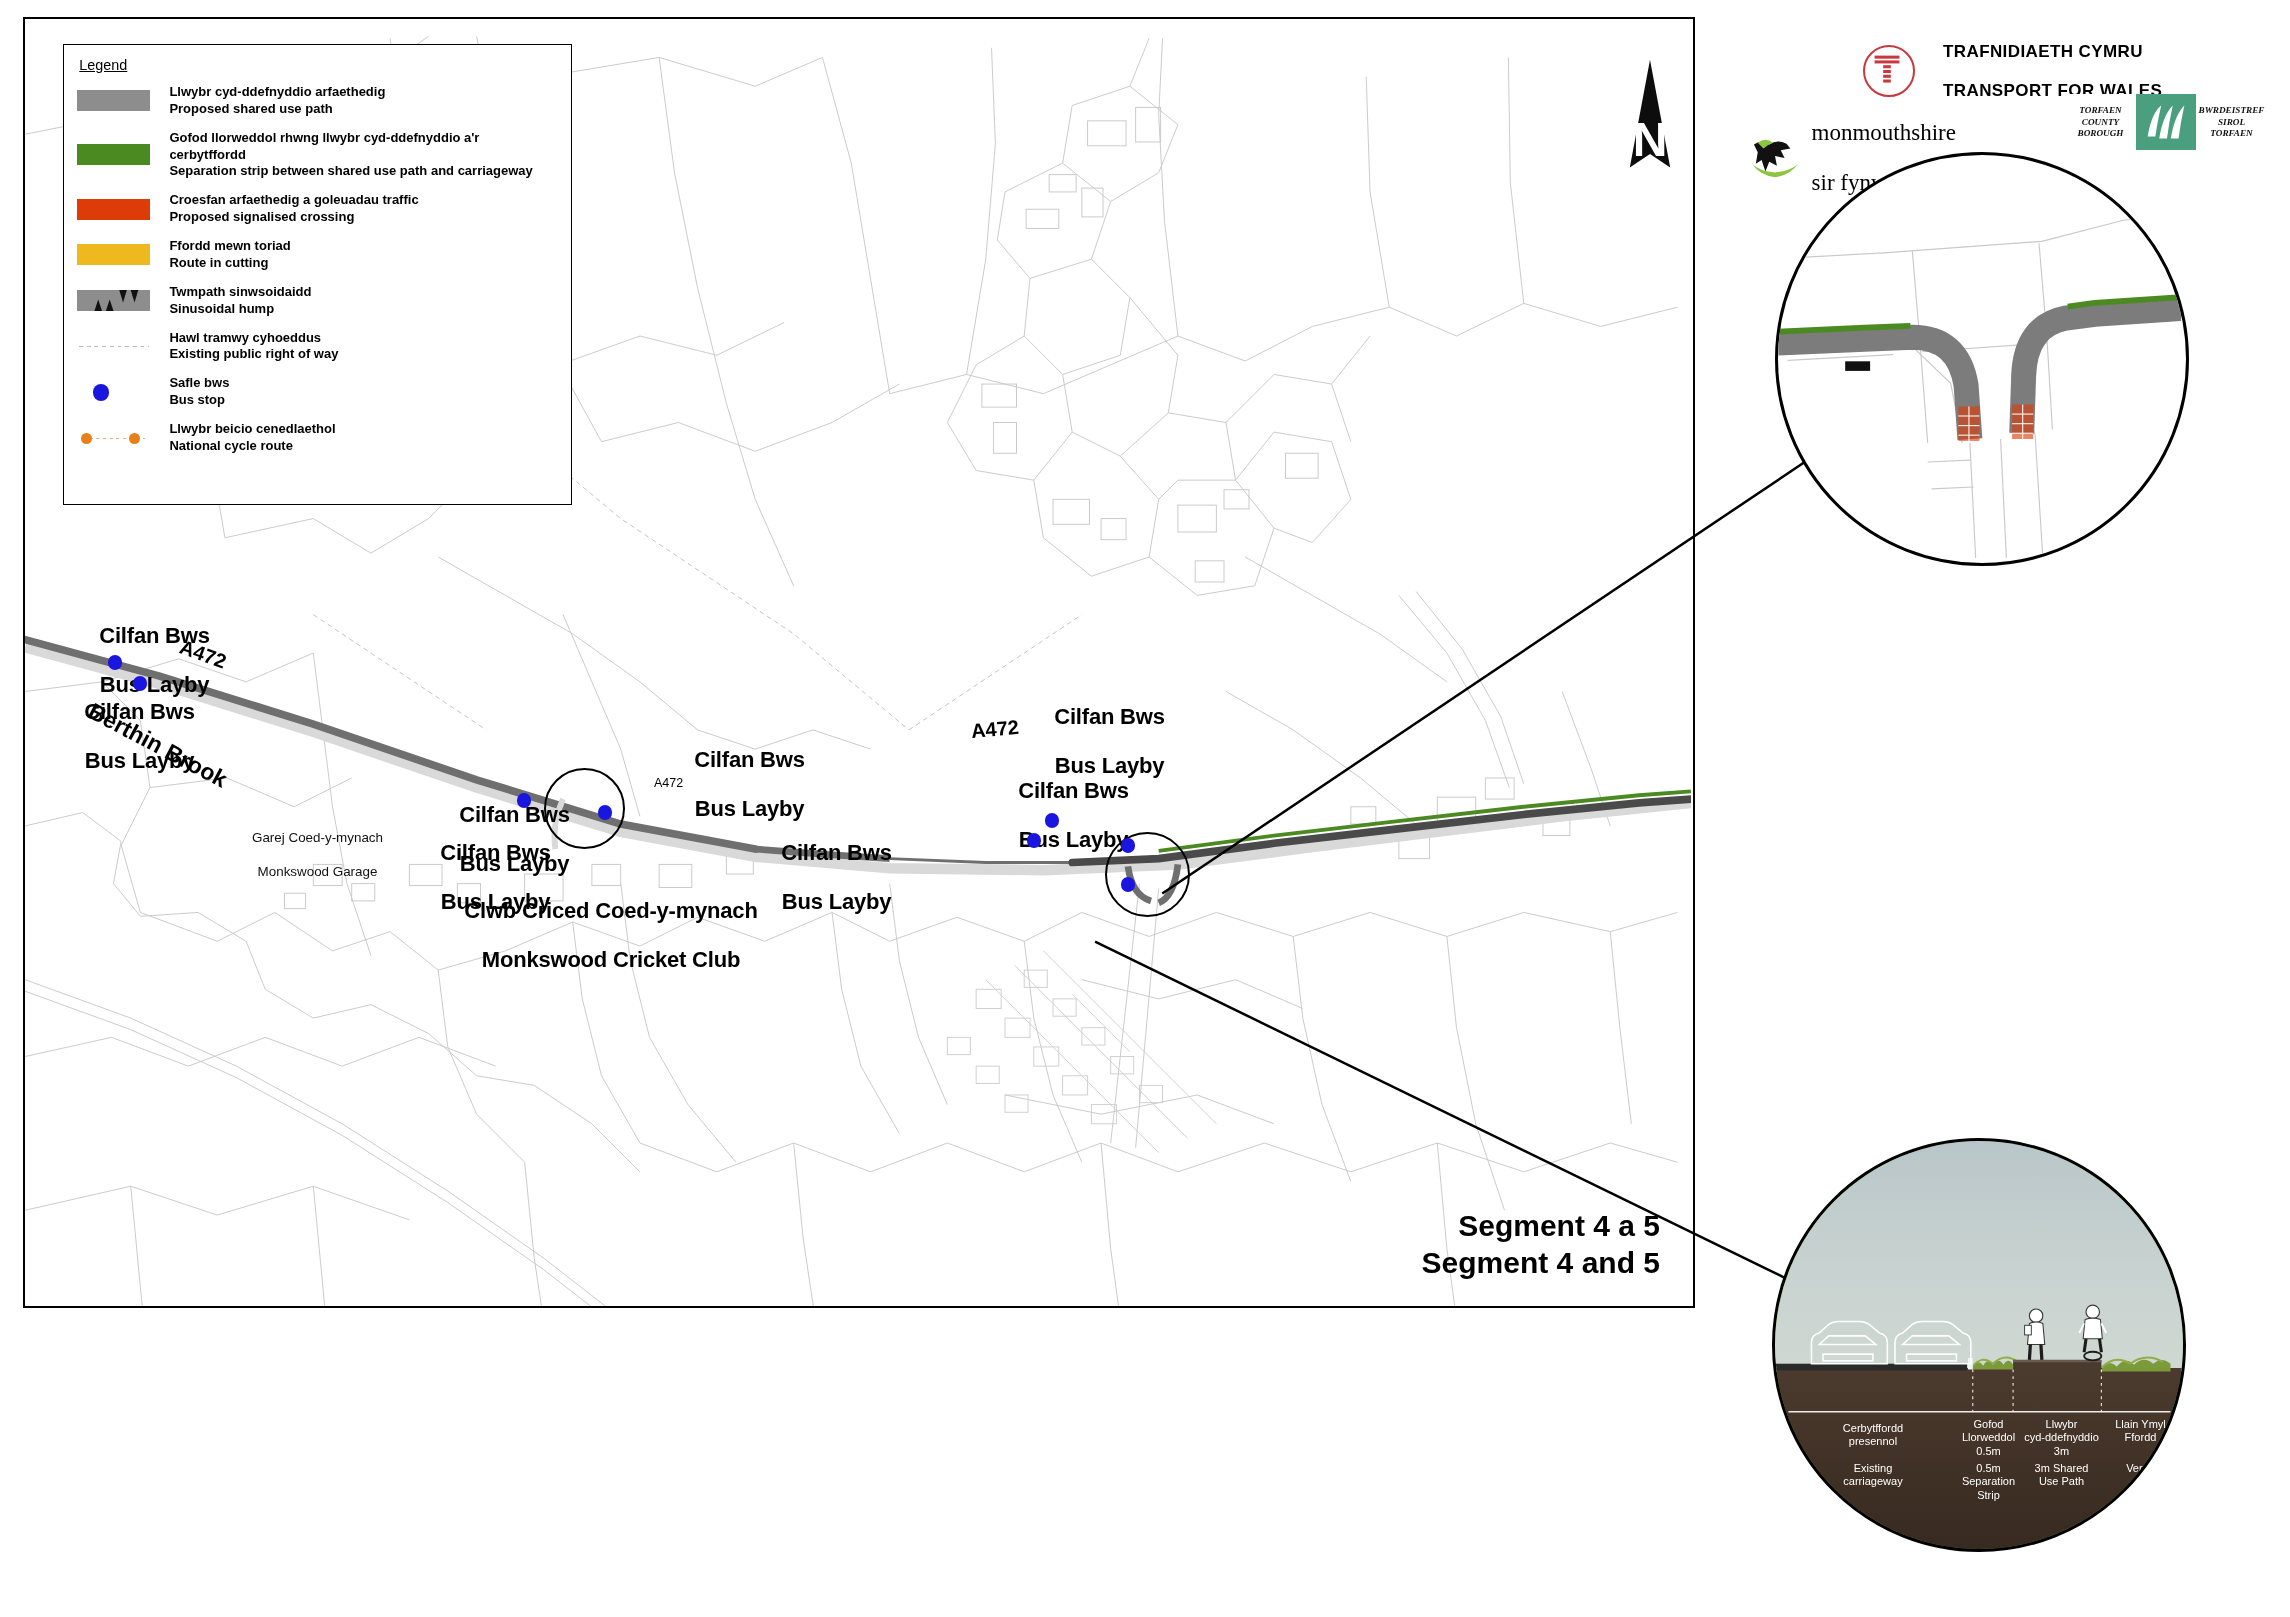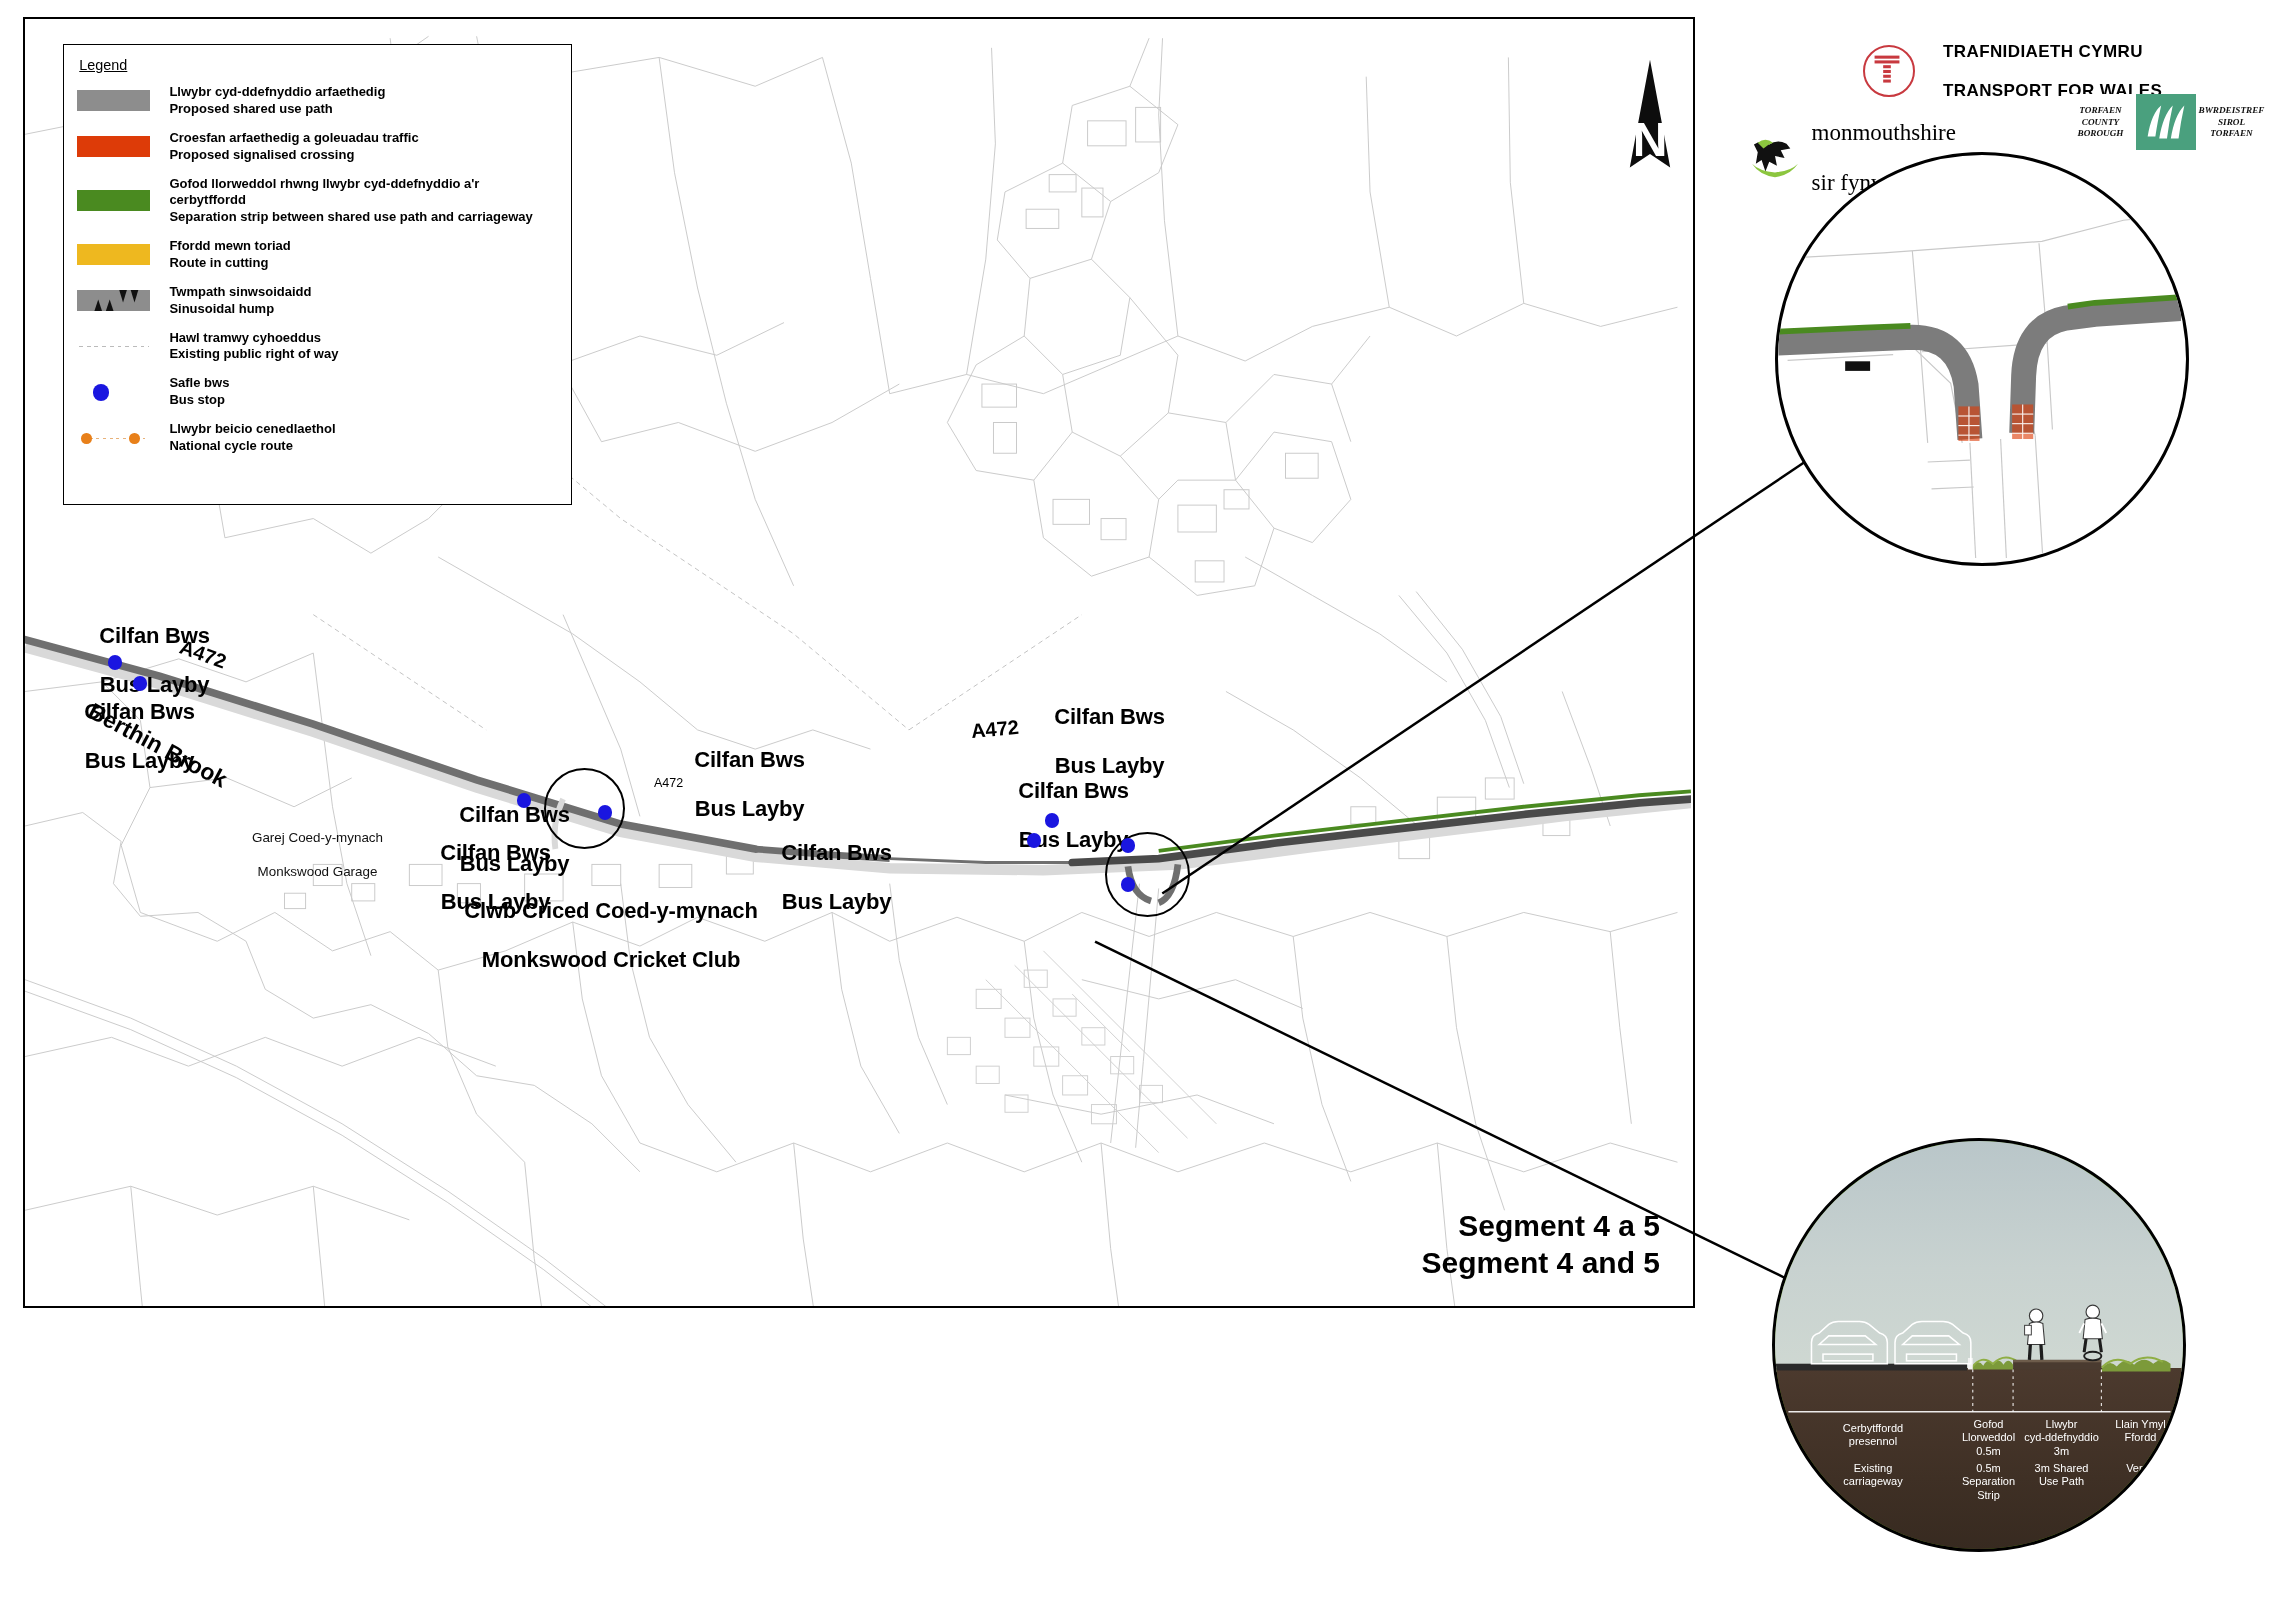--- a/index.html
+++ b/index.html
@@ -253,32 +253,32 @@
 
     <div class="lg-row">
       <div class="lg-sw" style="background:#8d8d8d"></div>
       <div class="lg-txt">
         <div>Llwybr cyd-ddefnyddio arfaethedig</div>
         <div>Proposed shared use path</div>
       </div>
     </div>
 
     <div class="lg-row">
+      <div class="lg-sw" style="background:#4a8a20"></div>
+      <div class="lg-txt">
+        <div>Gofod llorweddol rhwng llwybr cyd-ddefnyddio a'r cerbytffordd</div>
+        <div>Separation strip between shared use path and carriageway</div>
+      </div>
+    </div>
+
+    <div class="lg-row">
       <div class="lg-sw" style="background:#dd3b08"></div>
       <div class="lg-txt">
         <div>Croesfan arfaethedig a goleuadau traffic</div>
         <div>Proposed signalised crossing</div>
-      </div>
-    </div>
-
-    <div class="lg-row">
-      <div class="lg-sw" style="background:#4a8a20"></div>
-      <div class="lg-txt">
-        <div>Gofod llorweddol rhwng llwybr cyd-ddefnyddio a'r cerbytffordd</div>
-        <div>Separation strip between shared use path and carriageway</div>
       </div>
     </div>
 
 
     <div class="lg-row">
       <div class="lg-sw" style="background:#eeb81f"></div>
       <div class="lg-txt">
         <div>Ffordd mewn toriad</div>
         <div>Route in cutting</div>
       </div>

